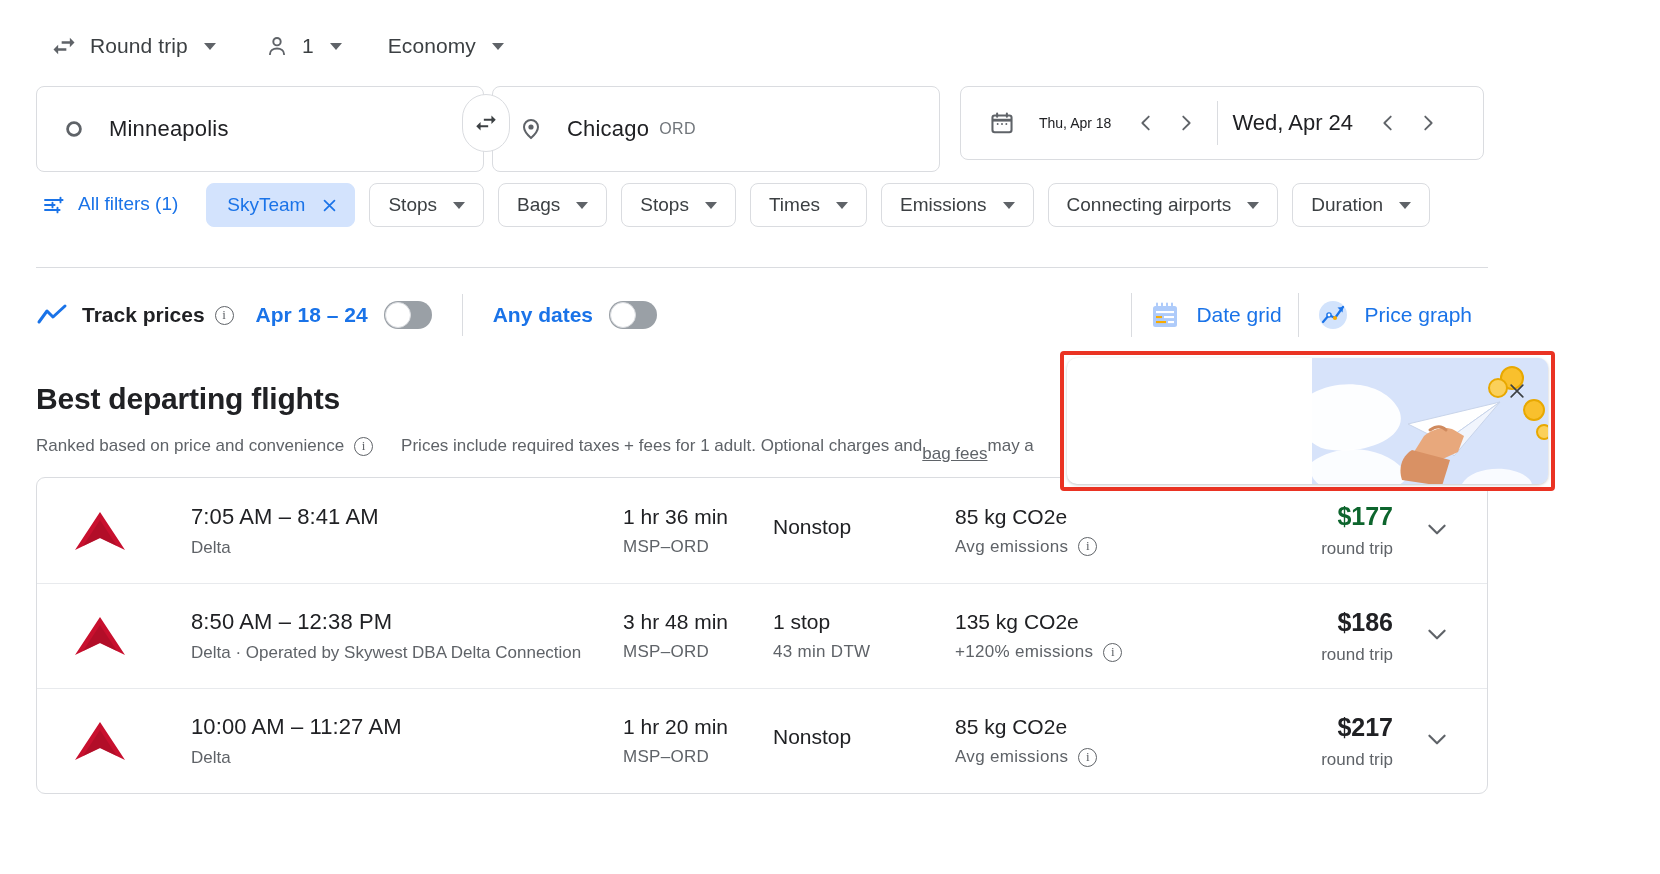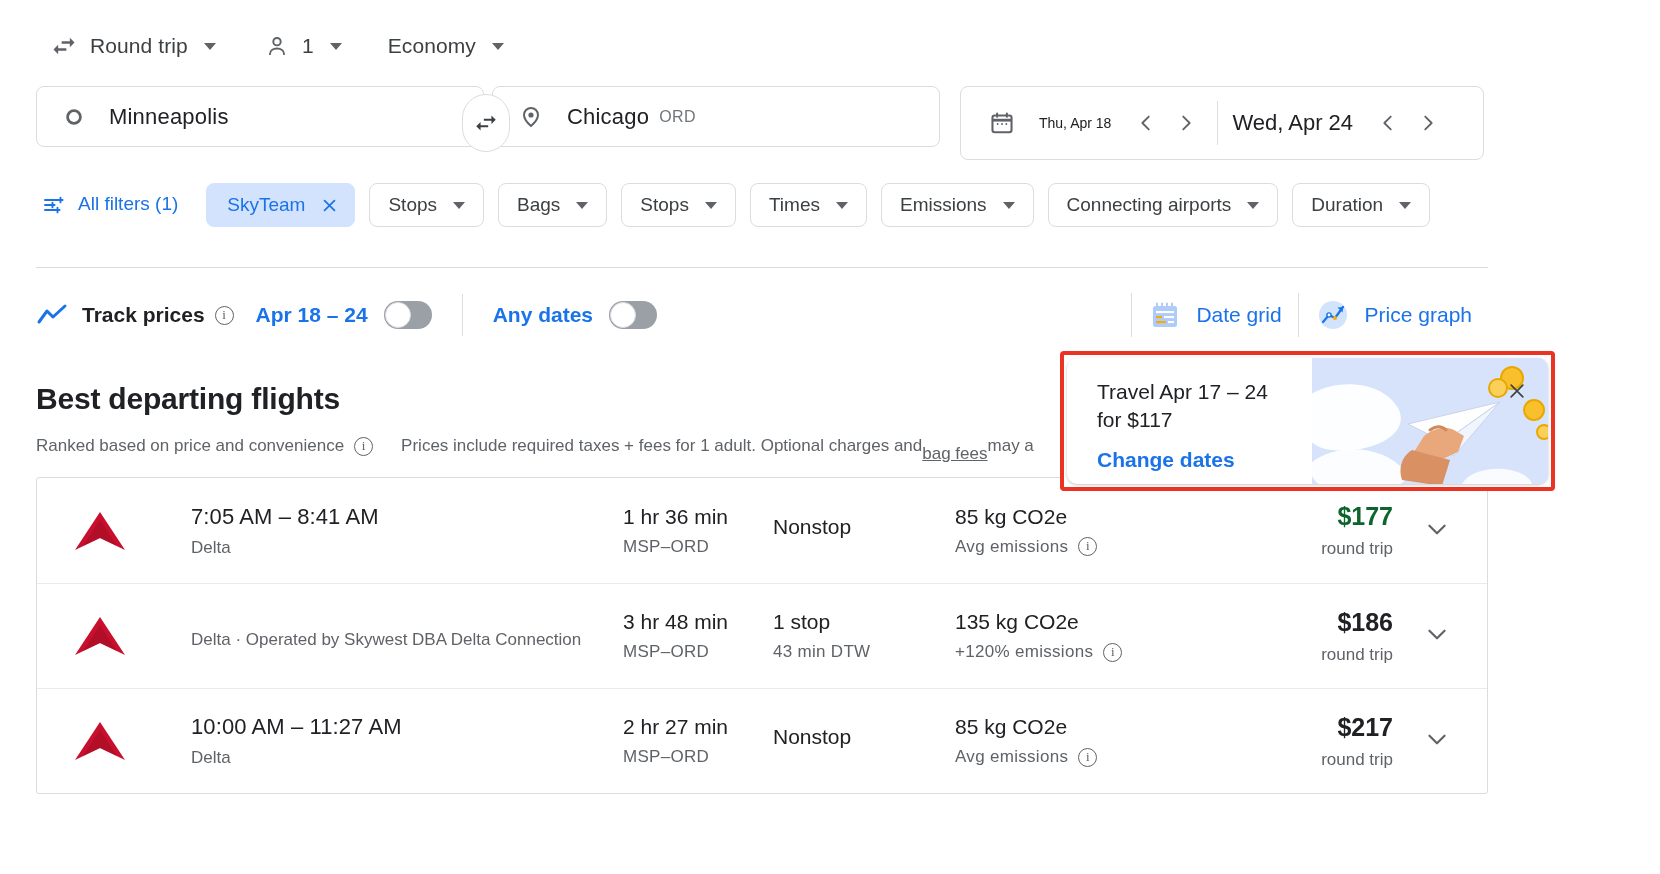--- a/index.html
+++ b/index.html
@@ -31,21 +31,21 @@
   .icn { display: inline-flex; align-items: center; justify-content: center; }
 
   
   .searchbar {
     position: absolute; left: 36px; top: 86px;
     width: 1588px; height: 74px;
     display: flex; align-items: stretch;
   }
   .field-box {
     border: 1px solid #dadce0; border-radius: 8px; background: #fff;
-    display: flex; align-items: center; height: 61px;
+    display: flex; align-items: center; height: 86px;
   }
   .orig-box { width: 448px; padding-left: 26px; }
   .dest-box { width: 448px; padding-left: 26px; margin-left: 8px; }
   .field-text { font-size: 22px; color: #202124; margin-left: 24px; letter-spacing: .2px;}
   .field-code { font-size: 16px; color: #70757a; margin-left: 10px; letter-spacing: .4px;}
   .swap-wrap { position: absolute; left: 462px; top: 94px; z-index: 4; }
   .swap-btn {
     width: 48px; height: 58px; border-radius: 26px;
     background: #fff; border: 1px solid #dadce0;
     display: flex; align-items: center; justify-content: center;
@@ -163,21 +163,21 @@
     position: absolute; right: 18px; top: 20px;
     width: 26px; height: 26px; cursor: pointer;
     display: flex; align-items: center; justify-content: center;
     color: #3c4043; font-size: 24px; line-height: 1; z-index: 3;
   }
 
   
   .flights {
     position: absolute; left: 36px; top: 477px;
     width: 1452px;
-    border: 1px solid #dadce0; border-radius: 3px; background: #fff;
+    border: 1px solid #dadce0; border-radius: 9px; background: #fff;
     overflow: hidden;
   }
   .flight-row {
     display: flex; align-items: center; height: 105px;
     padding: 0 24px 0 36px; cursor: pointer; position: relative;
   }
   .flight-row + .flight-row { border-top: 1px solid #e8eaed; }
   .logo-cell { width: 118px; display: flex; align-items: center; }
   .c-time { width: 432px; }
   .c-dur  { width: 150px; }
@@ -428,25 +428,20 @@
             <path d="M112 78 c10-8 22-10 30-6 l10 6 -6 16 -22 10 c-10 4 -20 -2 -22 -10 z" fill="#e8a87c"></path>
             <path d="M100 92 c-10 6 -14 18 -10 30 l40 6 8 -26 z" fill="#d99164"></path>
             <path d="M118 72 c6-4 12-4 16 0" stroke="#d08a5e" stroke-width="3" fill="none" stroke-linecap="round"></path>
           </g>
           <circle cx="200" cy="20" r="11" fill="#f9c02d" stroke="#e8a800" stroke-width="2"></circle>
           <circle cx="186" cy="30" r="9" fill="#fbd05a" stroke="#e8a800" stroke-width="2"></circle>
           <circle cx="222" cy="52" r="10" fill="#f9c02d" stroke="#e8a800" stroke-width="2"></circle>
           <circle cx="232" cy="74" r="7" fill="#fbd05a" stroke="#e8a800" stroke-width="2"></circle>
         </svg>
       </div>
-      <div class="promo-text">
-        <div class="promo-line">Travel Apr 17 – 24</div>
-        <div class="promo-line">for $117</div>
-        <div class="promo-cta">Change dates</div>
-      </div>
       <div class="promo-close">
         <svg width="20" height="20" viewBox="0 0 24 24" fill="none" stroke="#3c4043" stroke-width="2" stroke-linecap="round">
             <path d="M5 5l14 14M19 5L5 19"></path>
           </svg>
       </div>
     </div>
   </div>
 
   <div class="flights">
 
@@ -490,20 +485,21 @@
     </div>
 
     <div class="flight-row">
       <div class="logo-cell">
         <svg width="54" height="46" viewBox="0 0 54 46">
           <polygon points="27,4 52,42 27,30 2,42" fill="#c8102e"></polygon>
           <polygon points="27,12 44,38 27,30 10,38" fill="#a00d24" opacity="0.55"></polygon>
         </svg>
       </div>
       <div class="c-time">
+        <div class="t-main">8:50 AM – 12:38 PM</div>
         <div class="t-sub">Delta · Operated by Skywest DBA Delta Connection</div>
       </div>
       <div class="c-dur">
         <div class="d-main">3 hr 48 min</div>
         <div class="d-sub">MSP–ORD</div>
       </div>
       <div class="c-stops">
         <div class="d-main">1 stop</div>
         <div class="d-sub">43 min DTW</div>
       </div>
@@ -532,21 +528,21 @@
         <svg width="54" height="46" viewBox="0 0 54 46">
           <polygon points="27,4 52,42 27,30 2,42" fill="#c8102e"></polygon>
           <polygon points="27,12 44,38 27,30 10,38" fill="#a00d24" opacity="0.55"></polygon>
         </svg>
       </div>
       <div class="c-time">
         <div class="t-main">10:00 AM – 11:27 AM</div>
         <div class="t-sub">Delta</div>
       </div>
       <div class="c-dur">
-        <div class="d-main">2 hr 27 min</div>
+        <div class="d-main">1 hr 20 min</div>
         <div class="d-sub">MSP–ORD</div>
       </div>
       <div class="c-stops">
         <div class="d-main">Nonstop</div>
         <div class="d-sub"></div>
       </div>
       <div class="c-emis">
         <div class="d-main">85 kg CO2e</div>
         <div class="row-flex-sub">
           <span class="d-sub">Avg emissions</span>

